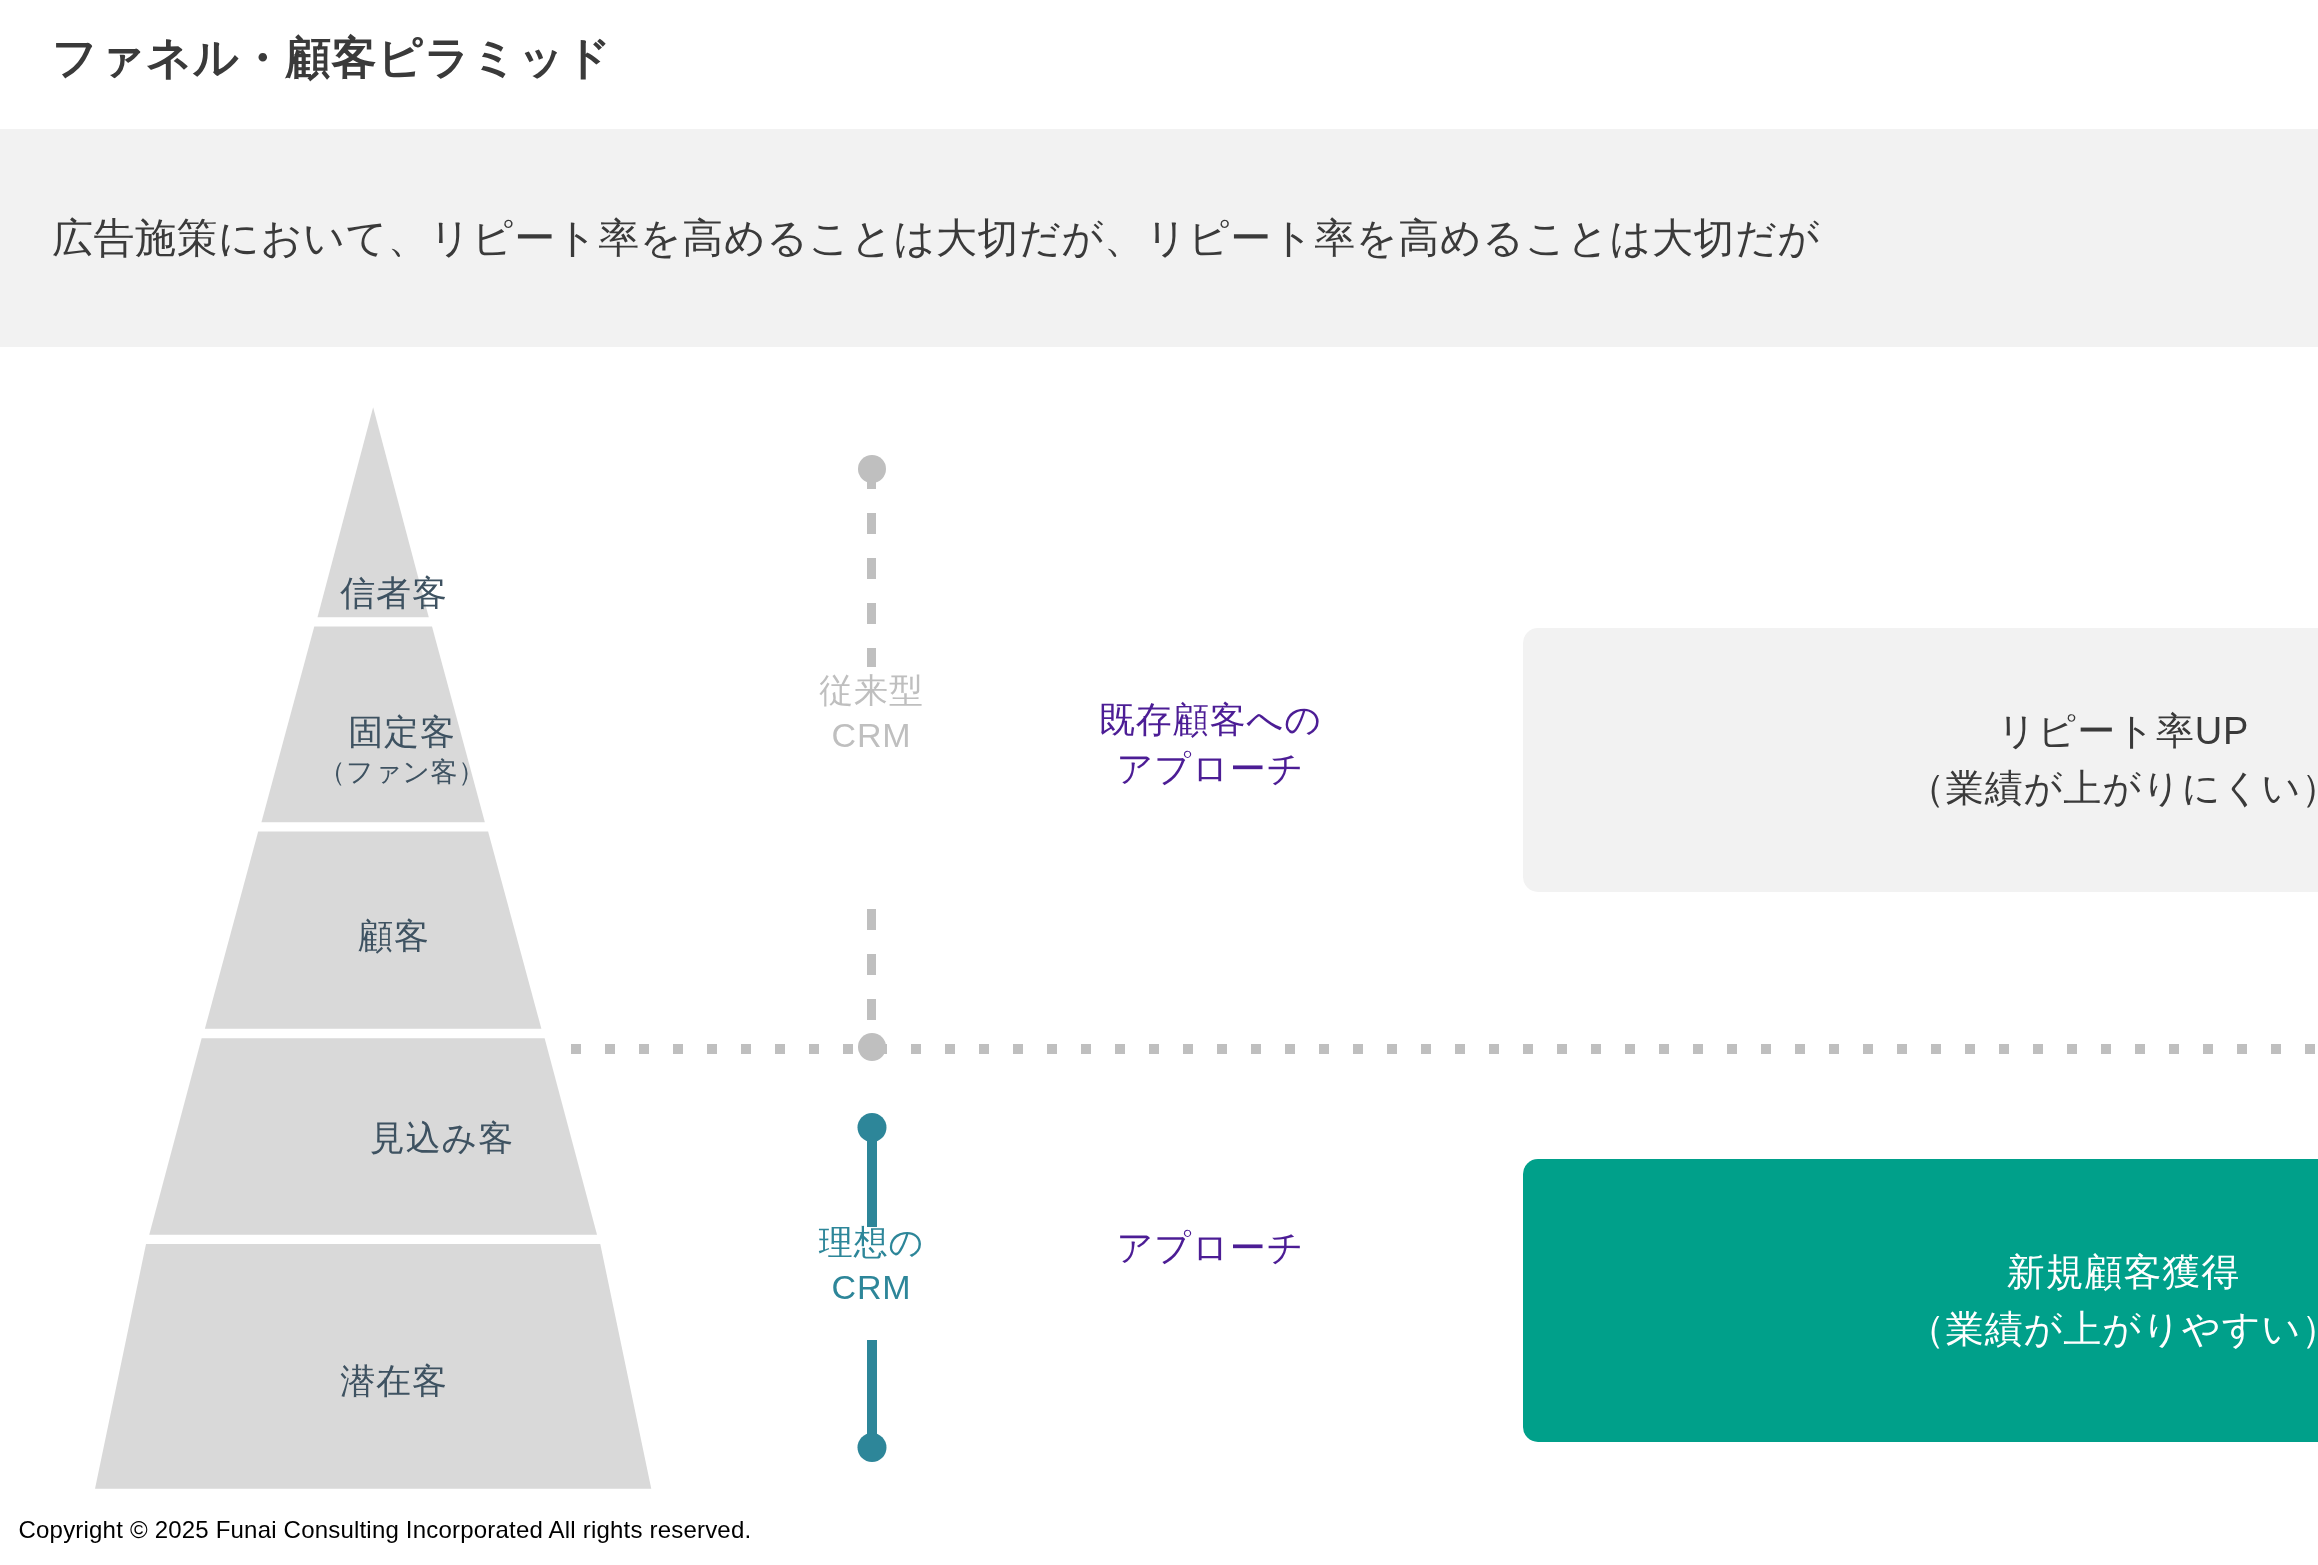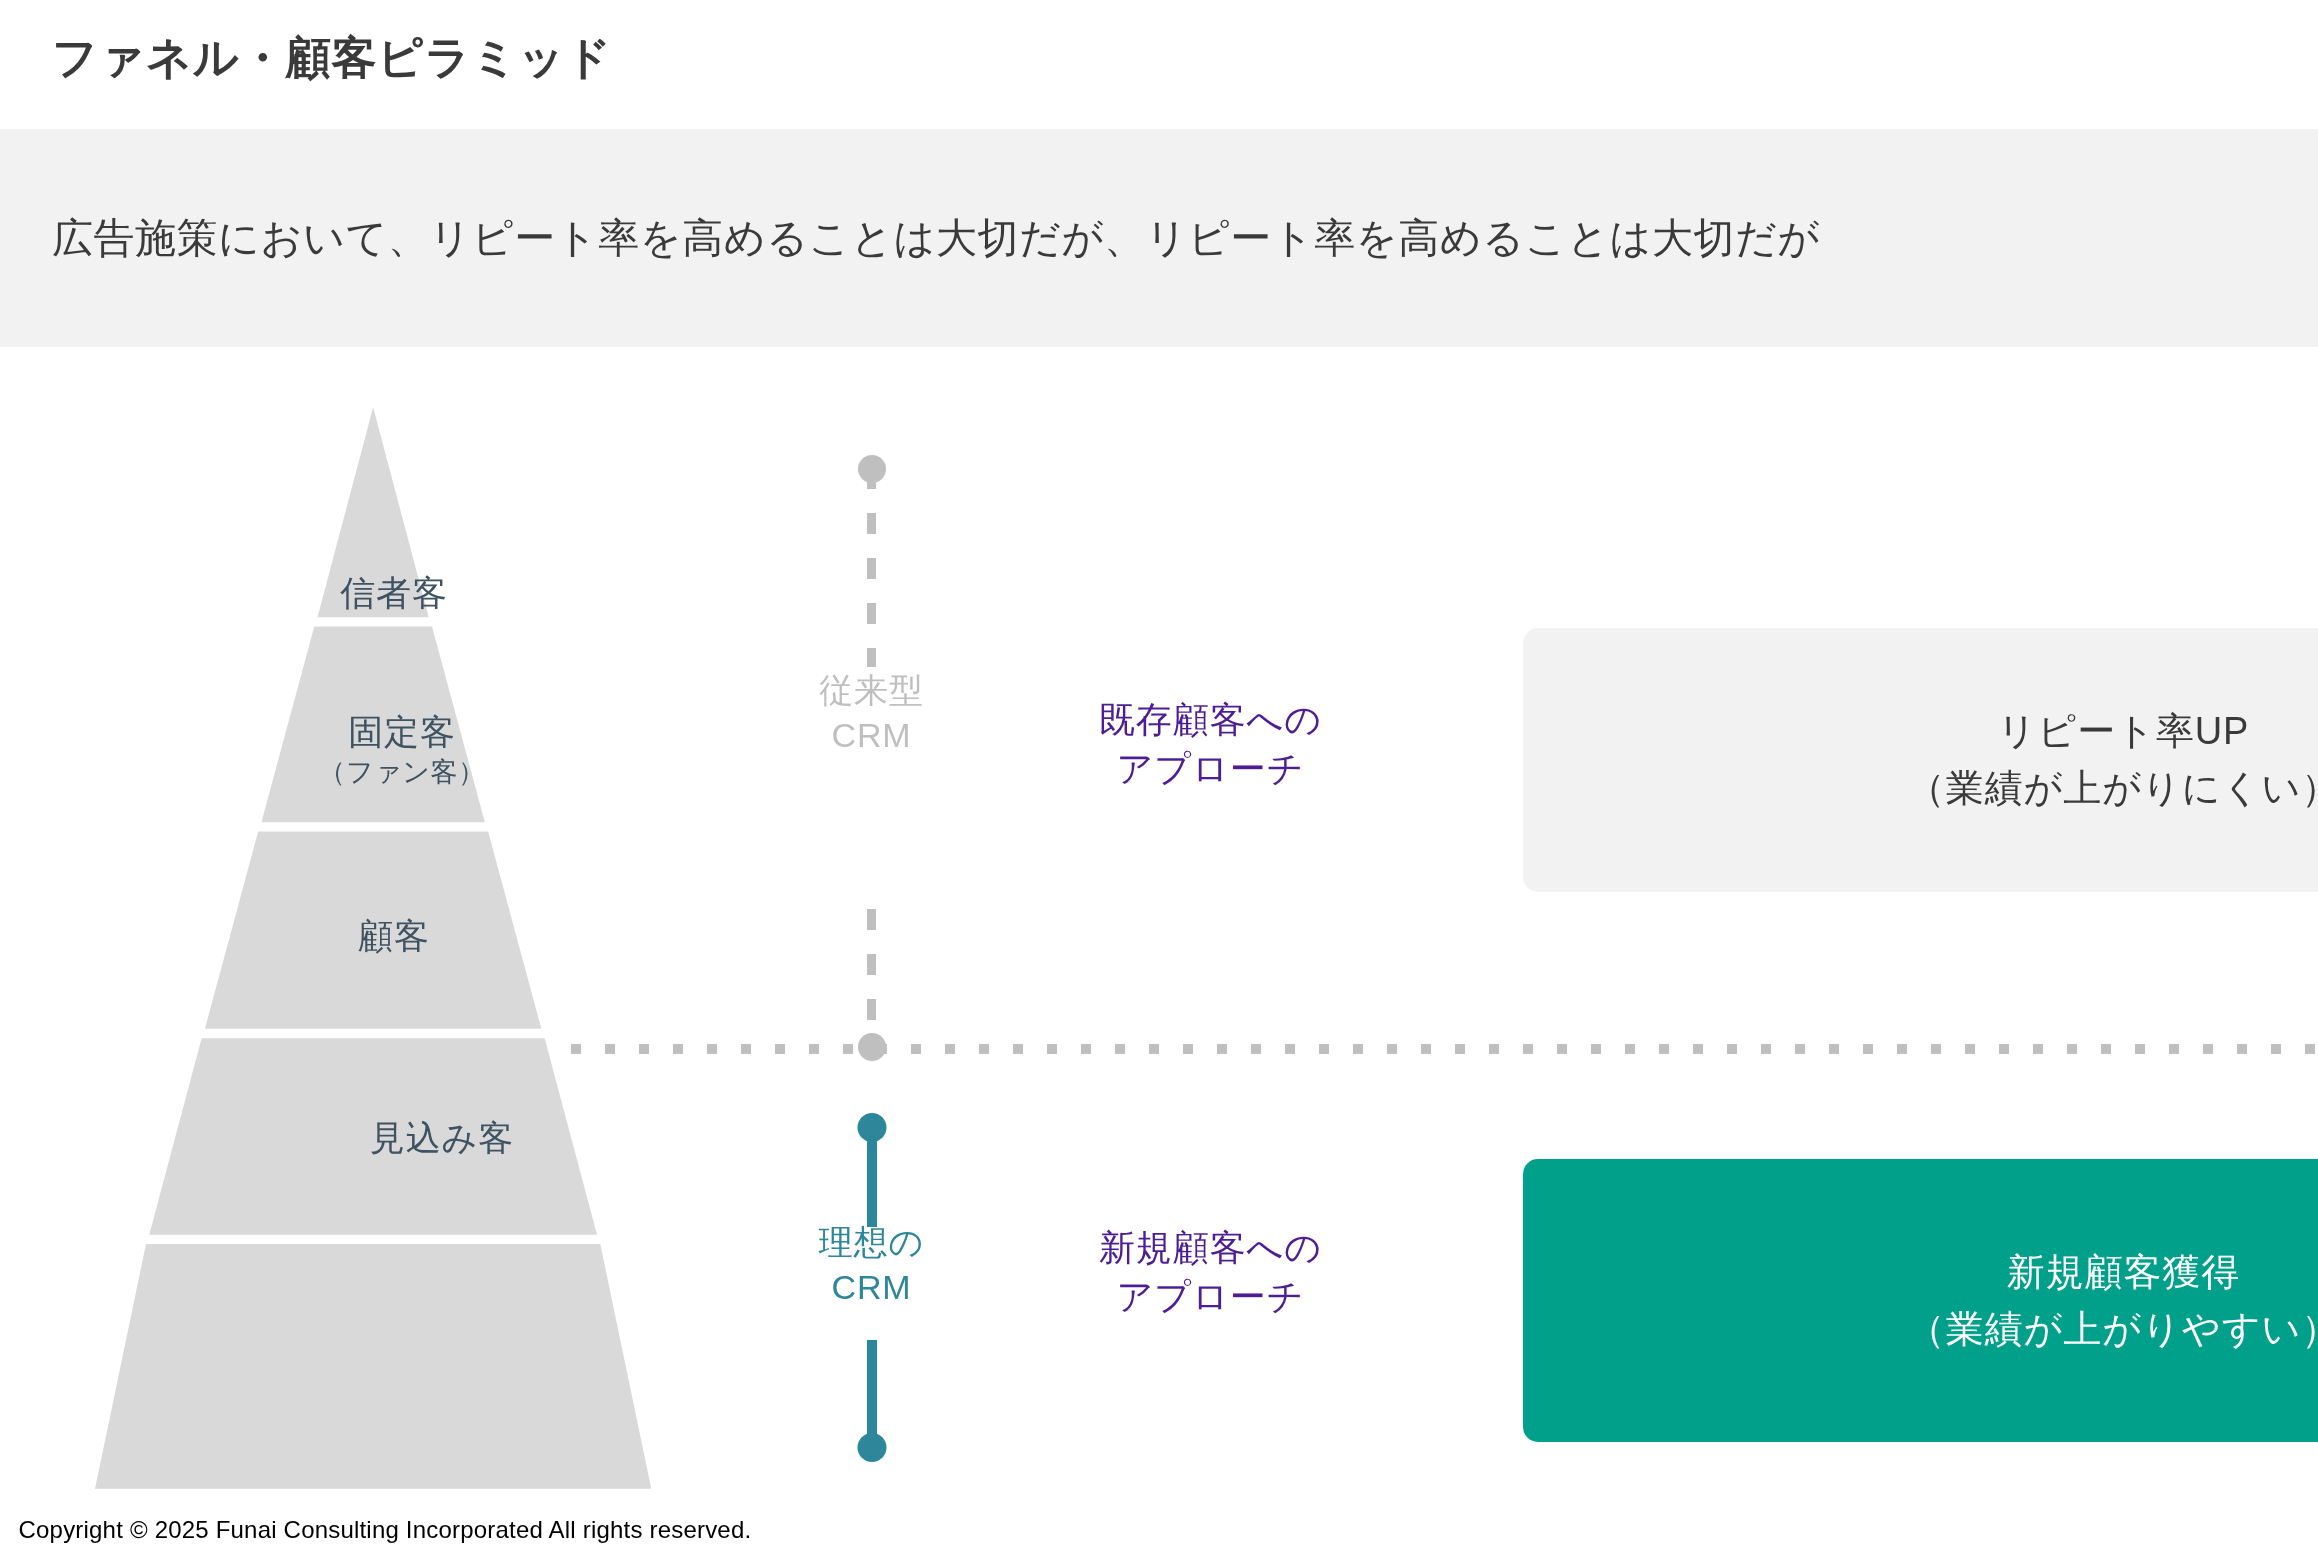--- a/index.html
+++ b/index.html
@@ -247,20 +247,21 @@
 
   <div class="pyr-label" style="top:320px; width:788px;margin-left:8px;">
     <span>固定客</span>
     <span class="sub">（ファン客）</span>
   </div>
 
   <div class="pyr-label" style="top:524px;">顧客</div>
 
   <div class="pyr-label" style="top:726px;padding-left:48px;">見込み客</div>
 
+  <div class="pyr-label" style="top:969px;">潜在客</div>
 </div>
 
 <div id="divider-dotted"></div>
 
 <div id="crm-old-dot-top" class="crm-dot"></div>
 <div id="crm-old-line-upper"></div>
 <div id="crm-old-line-lower"></div>
 <div id="crm-old-dot-bottom" class="crm-dot"></div>
 <div id="crm-old" class="crm-col">
   <div class="crm-label">従来型</div>
@@ -275,21 +276,20 @@
   <div class="crm-label">理想の</div>
   <div class="crm-label">CRM</div>
 </div>
 
 <div id="approach-existing" class="approach">
   <div>既存顧客への</div>
   <div>アプローチ</div>
 </div>
 
 <div id="approach-new" class="approach">
-  <div>新規顧客への</div>
   <div>アプローチ</div>
 </div>
 
 <div id="outcome-existing" class="outcome-box">
   <div>リピート率UP</div>
   <div>（業績が上がりにくい）</div>
 </div>
 
 <div id="outcome-new" class="outcome-box">
   <div>新規顧客獲得</div>

